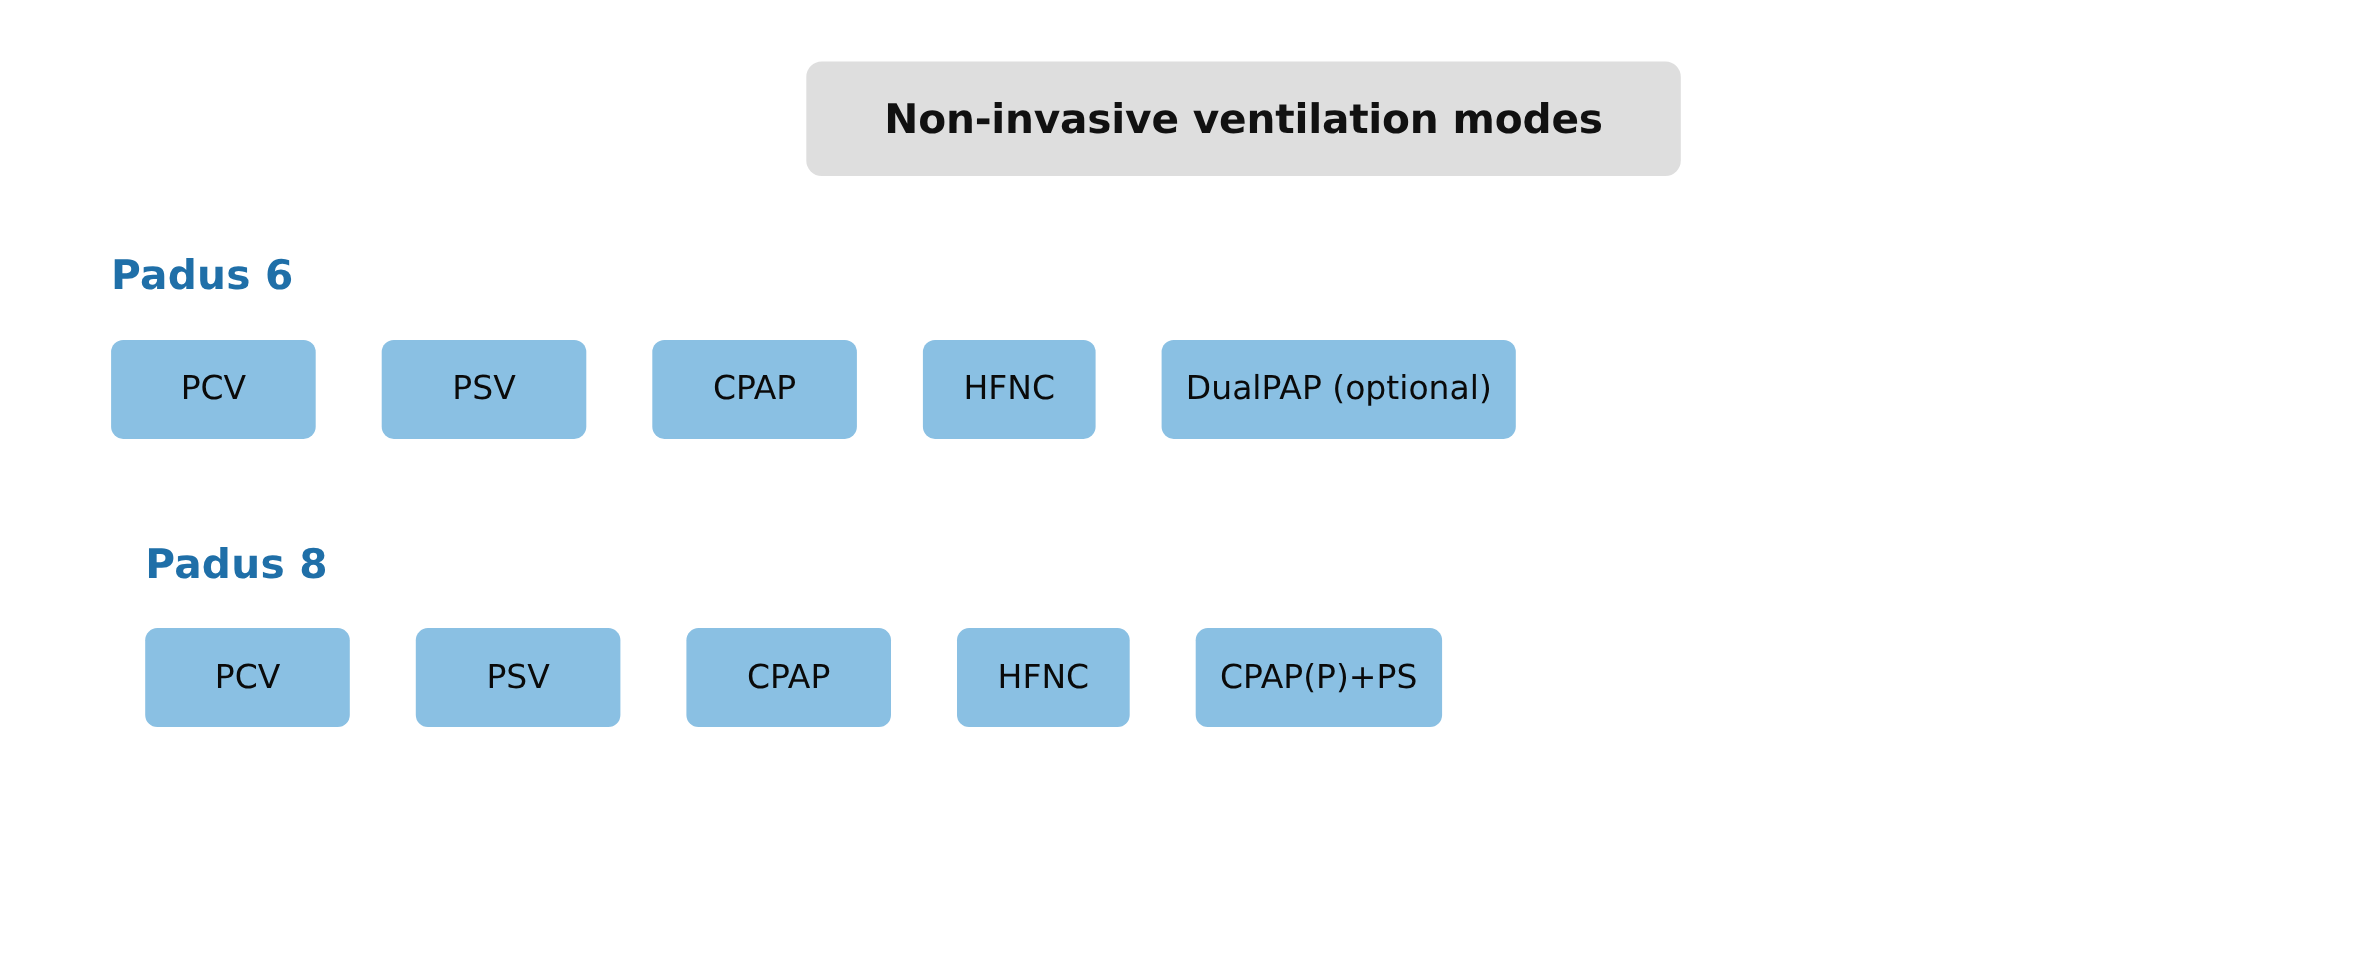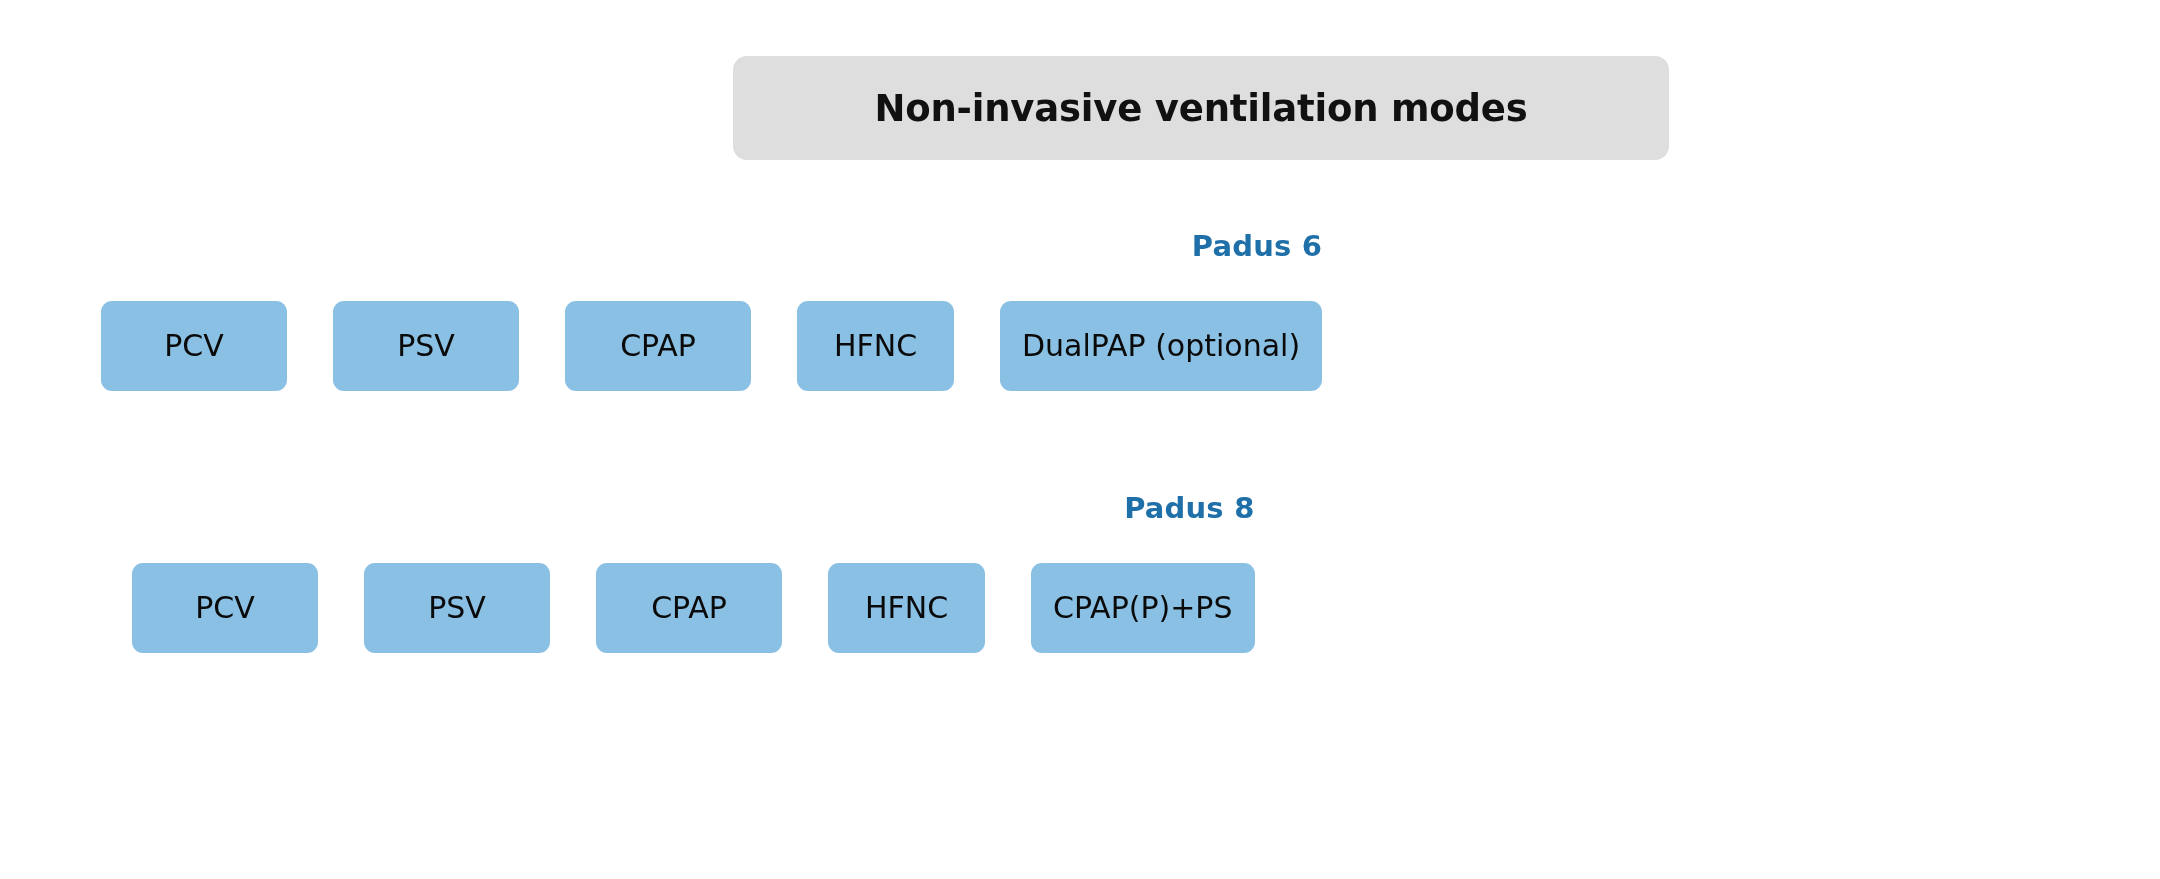--- a/index.html
+++ b/index.html
@@ -20,21 +20,21 @@
     width: 2160px;
     height: 879px;
     background: #ffffff;
   }
 
   
   .title-banner {
     position: absolute;
     left: 733px;
     top: 56px;
-    width: 936px;
+    width: 795px;
     height: 104px;
     background: #dedede;
     border-radius: 14px;
     display: flex;
     align-items: center;
     justify-content: center;
     box-sizing: border-box;
   }
   .title-banner-text {
     font-family: "DejaVu Sans", "Liberation Sans", sans-serif;
@@ -48,36 +48,35 @@
   
   .group {
     position: absolute;
     left: 101px;
   }
   .group-padus6 { top: 232px; }
   .group-padus8 { top: 494px; margin-left: 31px; }
 
   .group-heading {
     font-family: "DejaVu Sans", "Liberation Sans", sans-serif;
-    font-size: 29px;
+    font-size: 37px;
     font-weight: bold;
     color: #1F6FA8;
     letter-spacing: 0.2px;
     line-height: 1;
     margin: 0;
     padding: 0;
     white-space: nowrap;
-    text-align: right;
   }
 
   .mode-row {
     display: flex;
     flex-direction: row;
     align-items: flex-start;
-    gap: 46px;
+    gap: 60px;
     margin-top: 40px;
   }
 
   .mode-box {
     height: 90px;
     background: #8AC0E3;
     border-radius: 11px;
     display: flex;
     align-items: center;
     justify-content: center;

